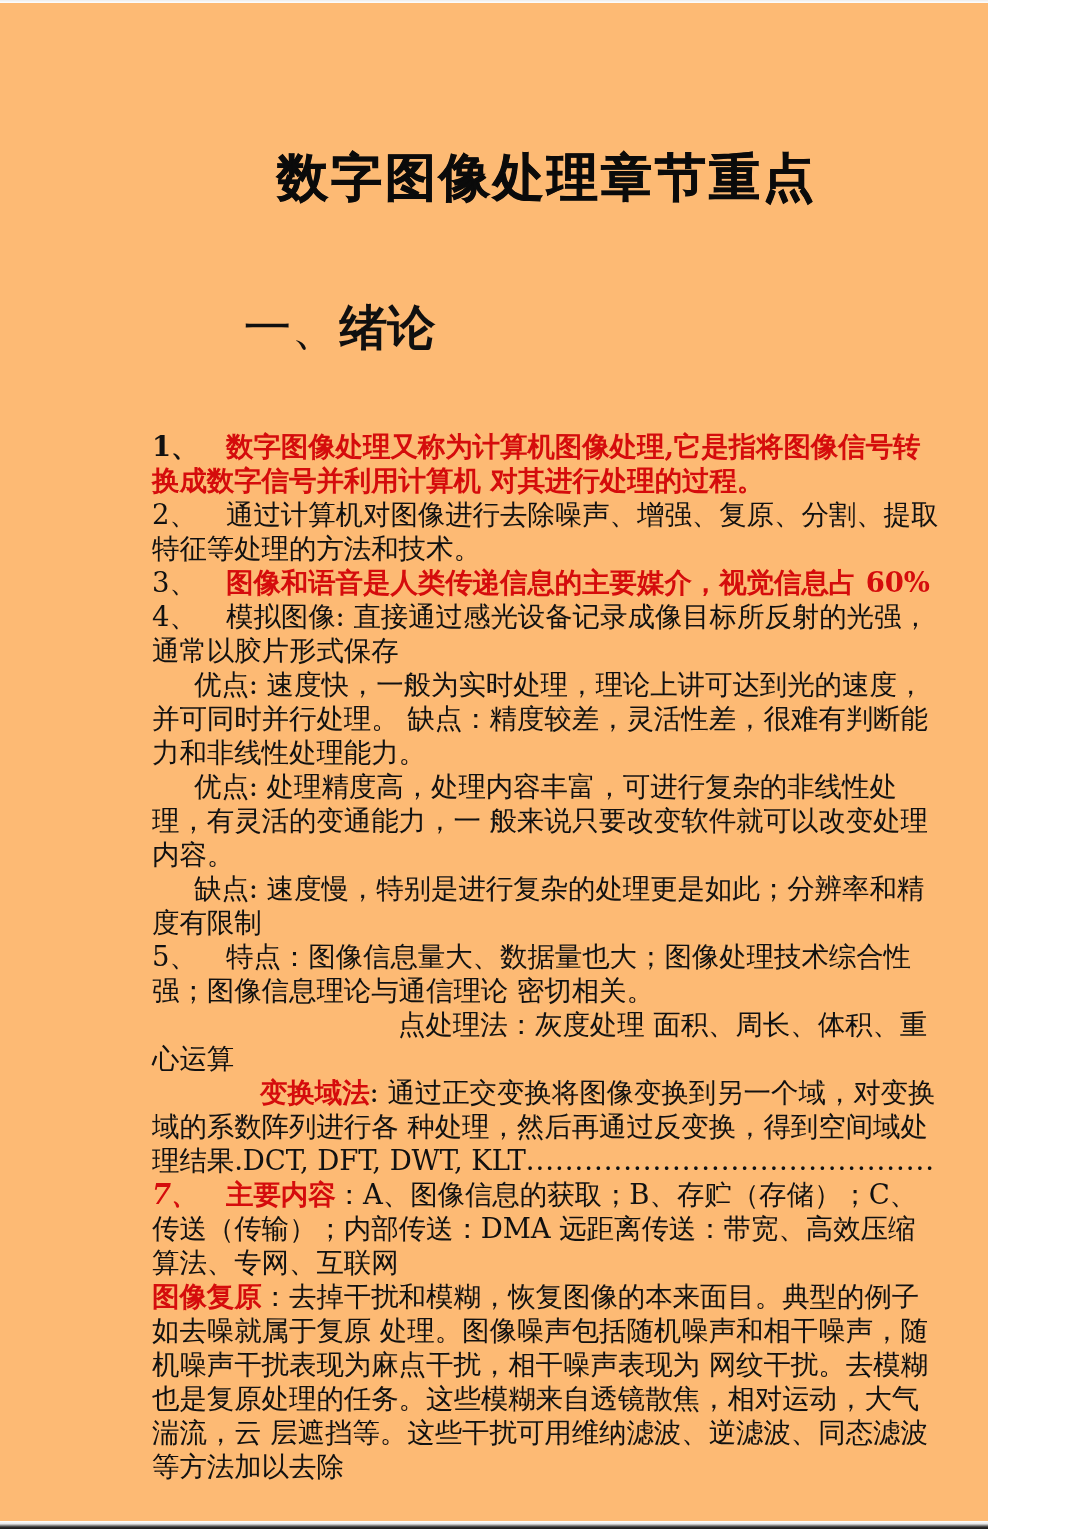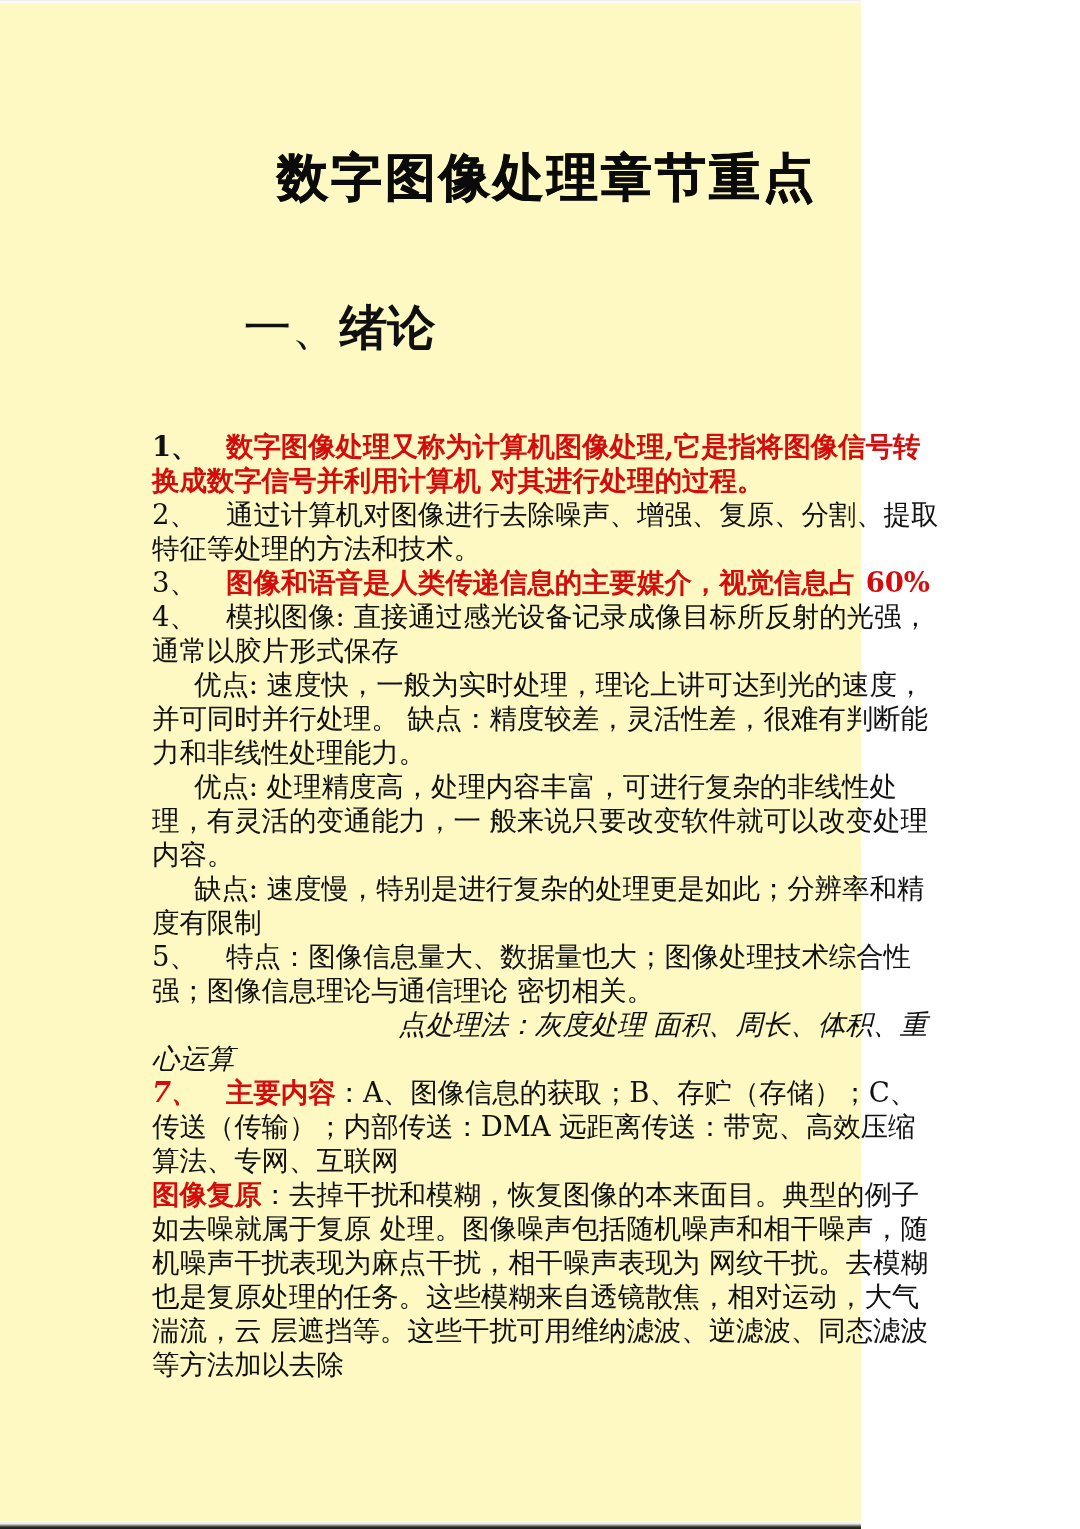--- a/index.html
+++ b/index.html
@@ -11,23 +11,23 @@
   body {
     width: 1080px;
     height: 1529px;
     overflow: hidden;
     font-family: "DejaVu Serif", "Liberation Serif", serif;
     color: #111111;
   }
 
   .page {
     position: relative;
-    width: 861px;
+    width: 988px;
     height: 1529px;
-    background: #fef9c3;
+    background: #fdba74;
     box-sizing: border-box;
   }
 
   
   .scan-edge-top {
     position: absolute;
     top: 0; left: 0; right: 0;
     height: 3px;
     background: linear-gradient(to bottom, #ededed, #ffffff);
   }
@@ -90,21 +90,21 @@
     word-break: break-all;
     color: #111111;
   }
   p.line.red { color: #d50c0c; }
   p.line.bold { font-weight: bold; }
 
   
   p.indent-0  { text-indent: 0; }
   p.indent-1  { text-indent: 42px; }   
   p.indent-2  { text-indent: 108px; }  
-  p.indent-big{ text-indent: 246px; font-style: italic; }  
+  p.indent-big{ text-indent: 246px; }  
 
   .num {
     display: inline-block;
     min-width: 74px;
   }
   .num.red-num {
     color: #d50c0c;
     font-weight: bold;
     font-style: italic;
   }
@@ -160,20 +160,23 @@
 
       <p class="line indent-0">
         <span class="num bk">5、</span><span>特点：图像信息量大、数据量也大；图像处理技术综合性强；图像信息理论与通信理论 密切相关。</span>
       </p>
 
 
       <p class="line indent-big">
         <span>点处理法：灰度处理 面积、周长、体积、重心运算</span>
       </p>
 
+      <p class="line indent-2">
+        <span class="rtb">变换域法</span><span>: 通过正交变换将图像变换到另一个域，对变换域的系数阵列进行各 种处理，然后再通过反变换，得到空间域处理结果.DCT, DFT, DWT, KLT</span><span class="leader">..........................................</span>
+      </p>
 
       <p class="line indent-0">
         <span class="num red-num">7、</span><span class="rtb">主要内容</span><span>：A、图像信息的获取；B、存贮（存储）；C、传送（传输）；内部传送：DMA 远距离传送：带宽、高效压缩算法、专网、互联网</span>
       </p>
 
 
       <p class="line indent-0">
         <span class="rtb">图像复原</span><span>：去掉干扰和模糊，恢复图像的本来面目。典型的例子如去噪就属于复原 处理。图像噪声包括随机噪声和相干噪声，随机噪声干扰表现为麻点干扰，相干噪声表现为 网纹干扰。去模糊也是复原处理的任务。这些模糊来自透镜散焦，相对运动，大气湍流，云 层遮挡等。这些干扰可用维纳滤波、逆滤波、同态滤波等方法加以去除</span>
       </p>
 

